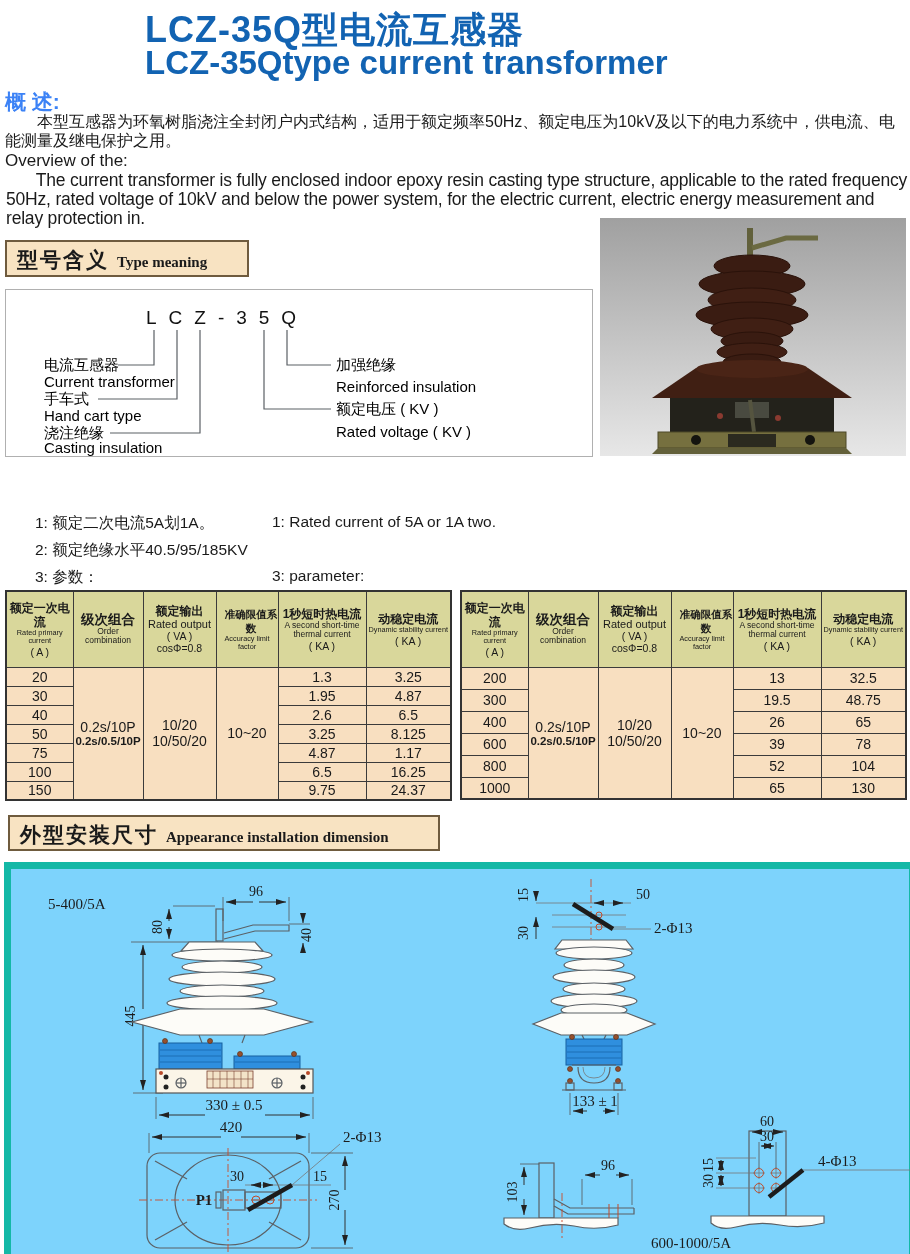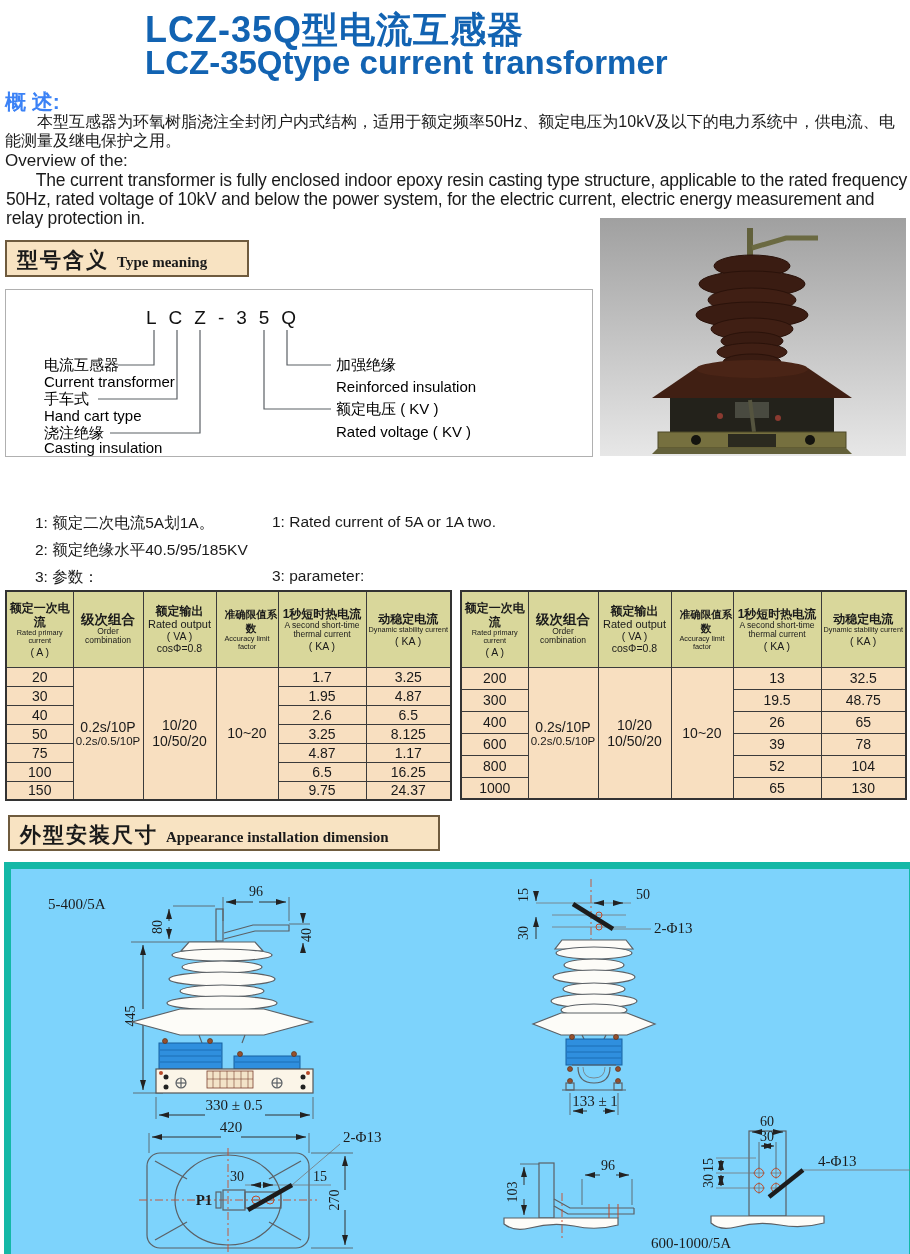--- a/index.html
+++ b/index.html
@@ -28,21 +28,21 @@
   .spec th { background:#d9d79b; font-weight:normal; }
   .spec td { font-size:14px; }
   .h-zh  { font-size:12px; font-weight:bold; line-height:14px; }
   .h-zh.tight { font-size:10.5px;padding-left:8px; }
   .h-en  { font-size:8px; line-height:9px; }
   .h-en.big { font-size:11px; line-height:12px; }
   .h-en.mid { font-size:8.5px; line-height:9.5px; }
   .h-en.tiny { font-size:7.3px; line-height:8.5px; }
   .h-sub { font-size:10.5px; line-height:12px; }
   .mg  { font-size:13px; }
-  .mg .l2 { font-size:11.5px; }
+  .mg .l2 { font-size:11.5px;font-weight:bold; }
   .mgo { font-size:14px; }
   .acc { font-size:14px; }
   
   .watermark { left:338px; top:596px; width:244px; text-align:center; z-index:5; pointer-events:none; }
   .wm1 { font-size:36px; font-weight:bold; letter-spacing:2px; color:rgba(97,168,95,0.72); white-space:nowrap; }
   .wm2 { font-size:23px; font-weight:bold; letter-spacing:1px; color:rgba(69,163,224,0.85); margin-top:-4px; }
   
   .draw-box { left:4px; top:862px; width:898px; height:390px; border:7px solid #14b8a6; background:#7dd3fc; }
   .dimtext { font-family:"Liberation Serif", serif; font-size:14px; fill:#1c1c1c; }
   .dimtext.big { font-size:15px; }
@@ -183,21 +183,21 @@
         <td>20</td>
         <td rowspan="7" class="mg">
             <div>0.2s/10P</div>
             <div class="l2">0.2s/0.5/10P</div>
           </td>
         <td rowspan="7" class="mgo">
             <div>10/20</div>
             <div>10/50/20</div>
           </td>
         <td rowspan="7" class="acc">10~20</td>
-        <td>1.7</td>
+        <td>1.3</td>
         <td>3.25</td>
       </tr>
       <tr style="height:19px">
           <td>30</td>
           <td>1.95</td>
           <td>4.87</td>
         </tr>
       <tr style="height:19px">
           <td>40</td>
           <td>2.6</td>

